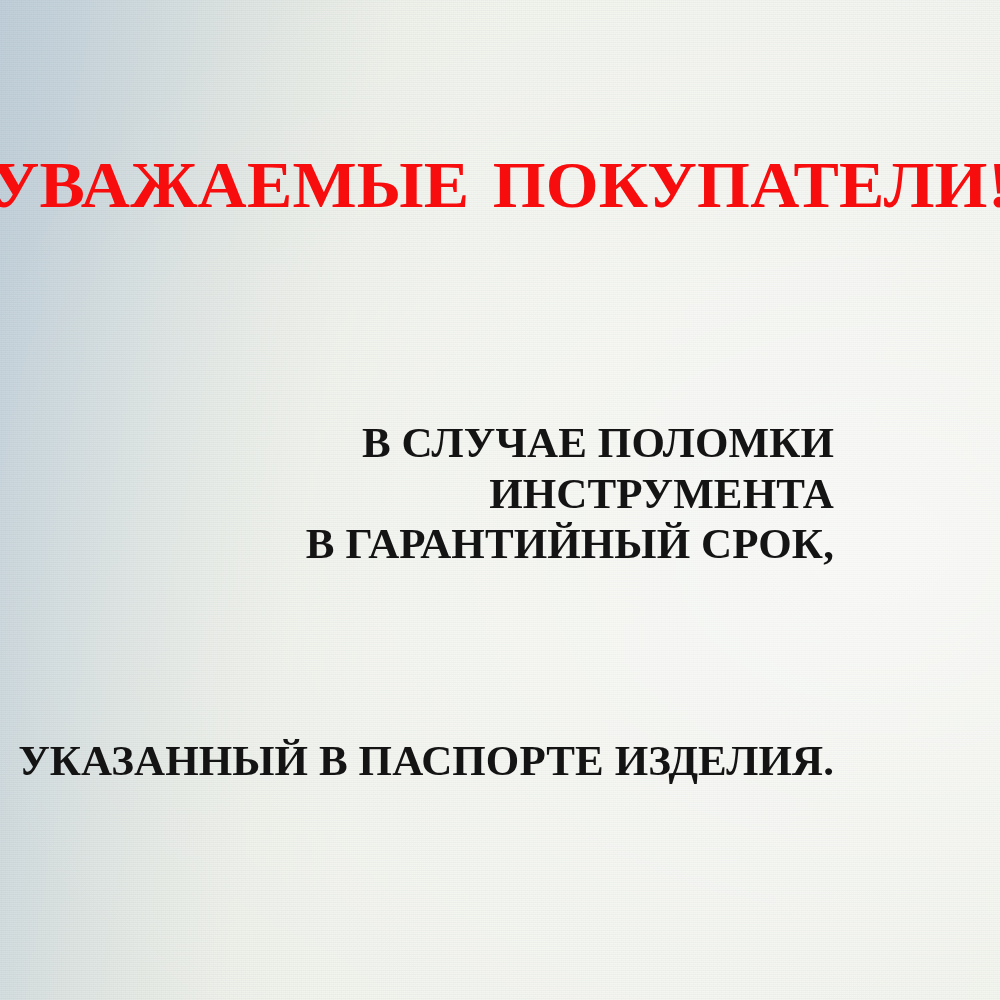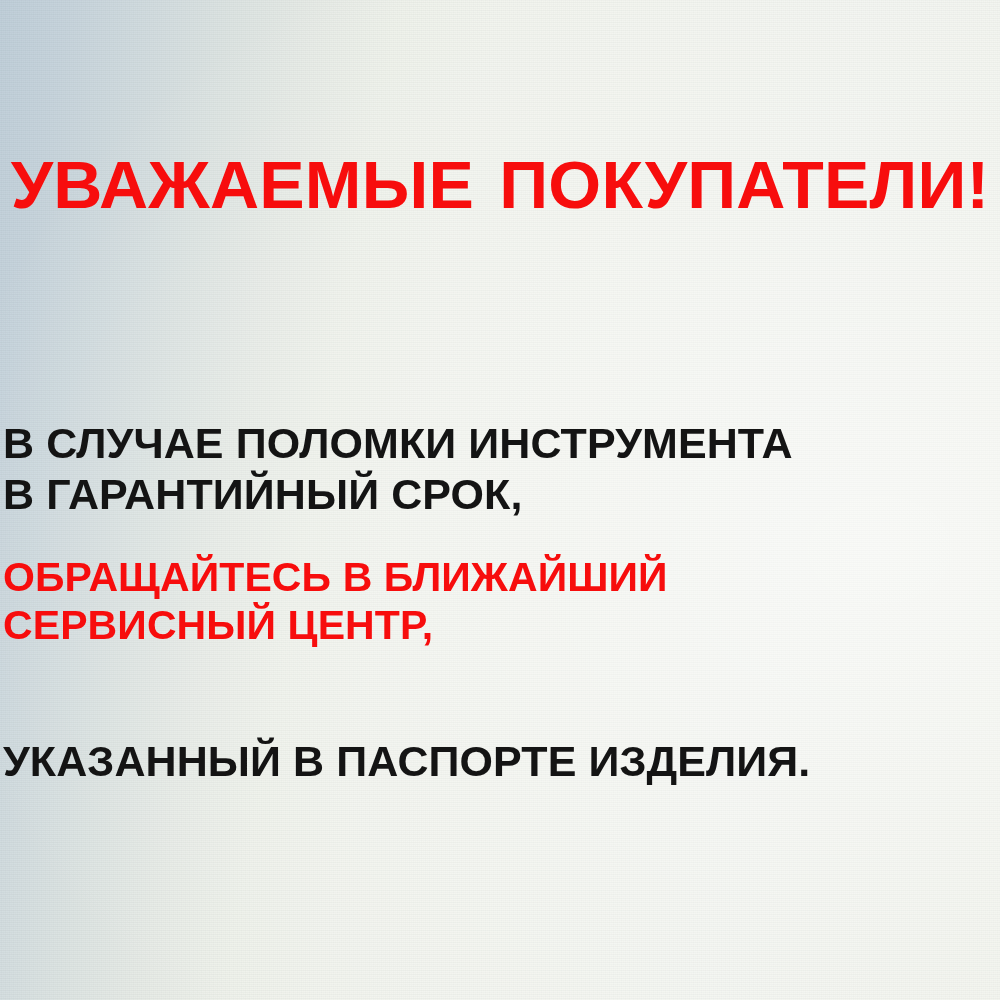--- a/index.html
+++ b/index.html
@@ -29,20 +29,21 @@
         #c0cfd9 0%,
         #c7d4dc 6%,
         #d2dcdf 13%,
         #dde4e2 20%,
         #e7ebe6 27%,
         #eef1ea 34%,
         #f1f3ed 42%,
         #f2f4ee 55%,
         #f2f4ef 75%,
         #f1f3ec 100%);
+    font-family: Liberation Serif, serif;
   }
 
   
   .texture {
     position: absolute;
     inset: 0;
     pointer-events: none;
     background-image:
       repeating-linear-gradient(0deg,
         rgba(255,255,255,0.45) 0px,
@@ -96,23 +97,23 @@
     font-weight: 700;
     letter-spacing: 0.2px;
     word-spacing: 6px;
     white-space: nowrap;
     transform: scaleX(1.03);
     transform-origin: 50% 50%;
   }
 
   .body-block {
     position: absolute;
-    left: 3px;
+    left: 14px;
     width: 820px;
-    text-align: left;
+    text-align: right;
     font-weight: 700;
     line-height: 1.18;
     font-size: 43px;
     letter-spacing: 0.1px;
     white-space: pre-line;
   }
 
   .block-1 {
     top: 418px;
     color: #141414;
@@ -138,19 +139,17 @@
   <div class="texture"></div>
   <div class="sheen"></div>
 
   <div class="content">
 
     <div class="headline">УВАЖАЕМЫЕ ПОКУПАТЕЛИ!</div>
 
     <div class="body-block block-1">В СЛУЧАЕ ПОЛОМКИ ИНСТРУМЕНТА
 В ГАРАНТИЙНЫЙ СРОК,</div>
 
-    <div class="body-block block-2">ОБРАЩАЙТЕСЬ В БЛИЖАЙШИЙ
-СЕРВИСНЫЙ ЦЕНТР,</div>
 
     <div class="body-block block-3">УКАЗАННЫЙ В ПАСПОРТЕ ИЗДЕЛИЯ.</div>
 
   </div>
 </div>
 
 </body></html>

